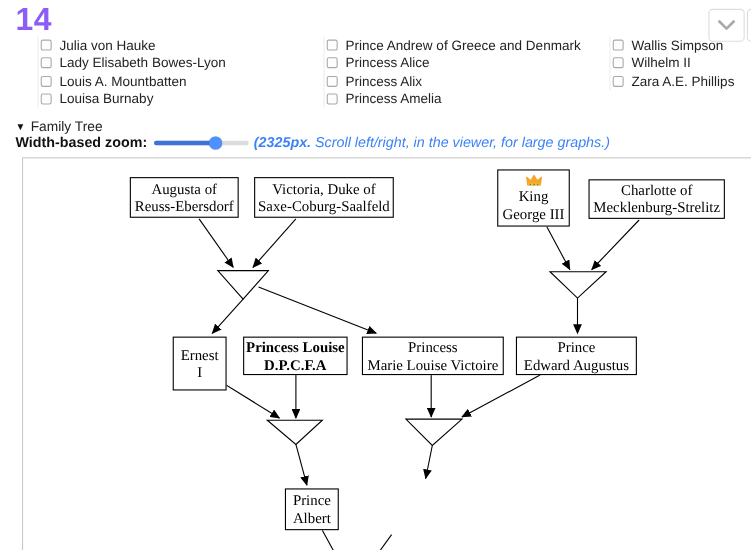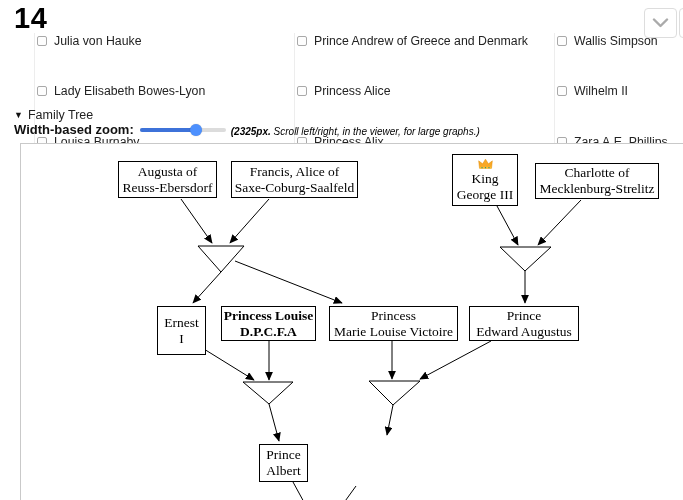--- a/index.html
+++ b/index.html
@@ -1,31 +1,31 @@
 <!DOCTYPE html>
 <html><head>
 <meta charset="utf-8">
 <style>
   * { margin:0; padding:0; box-sizing:border-box; }
   html,body { width:683px; height:500px; background:#fff; overflow:hidden;
               font-family:"Liberation Sans", sans-serif; position:relative; }
 
   .page-title { position:absolute; left:14px; top:2px; font-size:29px; font-weight:700;
-                color:#000000; letter-spacing:0.5px; }
+                color:#8b5cf6; letter-spacing:0.5px; }
 
   
   .topbtn { position:absolute; top:8px; width:33px; height:30px; background:#fff;
             border:1px solid #ddd; border-radius:4px; display:flex; align-items:center;
             justify-content:center; cursor:pointer; }
   .topbtn.partial { left:679px; }
   .topbtn.main { left:644px; }
 
   
   .chk-col { position:absolute; top:33px; display:flex; flex-direction:column;
-             border-left:1px solid #ededed; padding-left:2px;gap:34px; }
+             border-left:1px solid #ededed; padding-left:2px; }
   .chk-col.c1 { left:34px; }
   .chk-col.c2 { left:294px; }
   .chk-col.c3 { left:554px; }
   .chk-row { display:flex; align-items:center; height:16.3px; cursor:pointer; }
   .chk-box { width:10px; height:10px; border:1px solid #a9a9a9; border-radius:2px;
              background:#fdfdfd; margin-right:7px; flex:0 0 auto; }
   .chk-label { font-size:12.3px; color:#232323; white-space:nowrap; }
 
   
   .section-toggle { position:absolute; left:14px; top:108px; font-size:12.5px; color:#222;
@@ -35,21 +35,21 @@
   .zoom-row { position:absolute; left:14px; top:122px; display:flex; align-items:flex-end;
               font-size:13px; color:#111; }
   .zoom-label { font-weight:700; margin-right:6px; }
   .slider { position:relative; width:86px; height:14px; display:inline-block; cursor:pointer; }
   .slider-track { position:absolute; left:0; right:0; top:5px; height:4px; background:#dcdcdc;
                   border-radius:3px; }
   .slider-fill { position:absolute; left:0; top:0; bottom:0; width:65%; background:#3d72d9;
                  border-radius:3px; }
   .slider-thumb { position:absolute; left:calc(65% - 6px); top:1px; width:12px; height:12px;
                   background:#4d90fe; border-radius:50%; box-shadow:0 0 1px rgba(0,0,0,.35); }
-  .zoom-note { margin-left:5px; font-size:10px; color:#000000; white-space:nowrap; }
+  .zoom-note { margin-left:5px; font-size:13px; color:#3b82f6; white-space:nowrap; }
   .zoom-note .val { font-weight:700; font-style:italic; }
   .zoom-note .hint { font-style:italic; }
 
   
   .viewer { position:absolute; left:20px; top:143px; width:666px; height:360px;
             border:1px solid #c9c9c9; background:#fff; overflow:hidden; }
 
   .edges { position:absolute; left:0; top:0; }
 
   .node { position:absolute; border:1px solid #000; background:#fff; display:flex;
@@ -89,20 +89,24 @@
   <div class="chk-row">
     <span class="chk-box"></span>
     <span class="chk-label">Julia von Hauke</span>
   </div>
   <div class="chk-row">
     <span class="chk-box"></span>
     <span class="chk-label">Lady Elisabeth Bowes-Lyon</span>
   </div>
   <div class="chk-row">
     <span class="chk-box"></span>
+    <span class="chk-label">Louis A. Mountbatten</span>
+  </div>
+  <div class="chk-row">
+    <span class="chk-box"></span>
     <span class="chk-label">Louisa Burnaby</span>
   </div>
 </div>
 <div class="chk-col c2">
   <div class="chk-row">
     <span class="chk-box"></span>
     <span class="chk-label">Prince Andrew of Greece and Denmark</span>
   </div>
   <div class="chk-row">
     <span class="chk-box"></span>
@@ -178,21 +182,21 @@
 
     <line x1="272" y1="338" x2="284" y2="360" stroke="#000"></line>
     <line x1="335" y1="342" x2="322" y2="360" stroke="#000"></line>
   </svg>
 
   <div class="node n-augusta">
     <span>Augusta of</span>
     <span>Reuss-Ebersdorf</span>
   </div>
   <div class="node n-francis">
-    <span>Francis, Alice of</span>
+    <span>Victoria, Duke of</span>
     <span>Saxe-Coburg-Saalfeld</span>
   </div>
   <div class="node n-george">
     <span class="crown">
       <svg width="15" height="12" viewBox="0 0 16 12">
           <path d="M1.6 10.6 L0.7 2.6 L4.9 5.8 L8 0.8 L11.1 5.8 L15.3 2.6 L14.4 10.6 Z" fill="#f9a825" stroke="#e08900" stroke-width="0.5"></path>
           <rect x="1.8" y="9" width="12.4" height="1.8" fill="#fbc02d"></rect>
           <circle cx="4.3" cy="9.9" r="0.7" fill="#1d8a8a"></circle>
           <circle cx="8" cy="9.9" r="0.7" fill="#1d8a8a"></circle>
           <circle cx="11.7" cy="9.9" r="0.7" fill="#1d8a8a"></circle>

